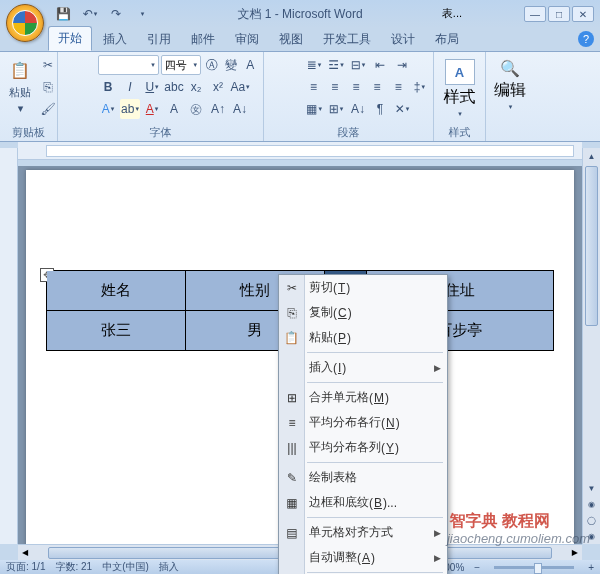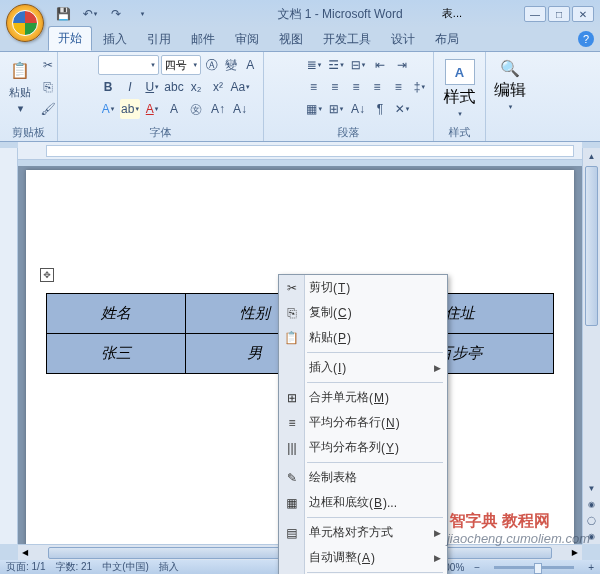--- a/index.html
+++ b/index.html
@@ -2,21 +2,21 @@
 <html><head>
 <meta charset="utf-8">
 <style>
 * { box-sizing: border-box; margin: 0; padding: 0; font-family: "Microsoft YaHei", "SimSun", sans-serif; }
 body { width: 600px; height: 574px; overflow: hidden; background: #c5d8ec; position: relative; }
 
 .titlebar { height: 28px; background: linear-gradient(#bcd4ee, #c5d8ec); display: flex; align-items: center; padding: 0 4px; position: relative; }
 .office-btn { width: 38px; height: 38px; border-radius: 50%; background: radial-gradient(#ffe9a8, #f7b433 60%, #ca6a18); border: 1px solid #8a5a1a; position: absolute; left: 6px; top: 4px; z-index: 10; box-shadow: 1px 1px 3px rgba(0,0,0,0.3); display:flex; align-items:center; justify-content:center; }
 .office-inner { width: 26px; height: 26px; background: conic-gradient(#d9453a 0 25%, #2a9b3e 25% 50%, #f2b90f 50% 75%, #3673c5 75% 100%); border-radius:50%; border:1px solid #fff; }
 .qat { margin-left: 50px; display: flex; gap: 6px; align-items: center; }
-.title-text { position:absolute; left:50%; transform:translateX(-50%); font-size:12px; color:#3b5478;margin-left:40px; }
+.title-text { position:absolute; left:50%; transform:translateX(-50%); font-size:12px; color:#3b5478; }
 .table-tools { position:absolute; right:130px; top:4px; font-size:11px; padding:2px 8px; }
 .win-ctrl { position:absolute; right:6px; display:flex; gap:2px; }
 .win-ctrl span { width:22px; height:16px; background:#e4eefb; border:1px solid #8ba8cc; border-radius:2px; font-size:10px; display:flex; align-items:center; justify-content:center; color:#3b5478; }
 
 .tabs-row { height:24px; background:#c5d8ec; display:flex; align-items:flex-end; padding-left:48px; gap:2px; border-bottom:1px solid #8ba8cc; position:relative; }
 .tab { padding:3px 9px 3px; font-size:12px; color:#3b5478; border-radius:3px 3px 0 0; cursor:pointer; }
 .tab.active { background:#f3f8fe; border:1px solid #8ba8cc; border-bottom:1px solid #f3f8fe; color:#2a5a9a; }
 .help-icon { position:absolute; right:6px; top:3px; width:16px; height:16px; border-radius:50%; background:#3d8ce8; color:#fff; font-size:11px; display:flex; align-items:center; justify-content:center; }
 
 .ribbon { height:90px; background:linear-gradient(#eaf2fb,#dbe8f7); border-bottom:1px solid #8ba8cc; display:flex; }
@@ -36,21 +36,21 @@
 
 .ruler-v { position:absolute; left:0; top:148px; bottom:30px; width:18px; background:#e6eef8; border-right:1px solid #b5cae2; }
 .ruler-h { height:18px; background:#e6eef8; border-bottom:1px solid #b5cae2; margin-left:18px; margin-right:18px; position:relative; }
 .ruler-h::after { content:""; position:absolute; left:28px; right:8px; top:3px; height:10px; background:#fff; border:1px solid #b5cae2; }
 
 .doc-area { position:absolute; left:18px; right:18px; top:166px; bottom:30px; background:#7f94ac; overflow:hidden; }
 .page { background:#fff; margin:4px 8px; min-height:430px; box-shadow:0 0 4px rgba(0,0,0,0.3); padding:40px 20px 20px; position:relative; }
 
 .selhandle { position:absolute; width:14px; height:14px; border:1px solid #555; background:#fff; left:14px; top:98px; display:flex; align-items:center; justify-content:center; font-size:9px; color:#555; }
 
-table.doc-table { width:100%; border-collapse:collapse; margin-top:83px;font-style:italic; }
+table.doc-table { width:100%; border-collapse:collapse; margin-top:60px; }
 table.doc-table td { border:1.5px solid #000; padding:10px 6px; text-align:center; font-size:15px; background:#9db6d8; color:#000; position:relative; }
 table.doc-table td.sel { background:#355a87; color:#e9f0f9; }
 
 .ctx-menu { position:absolute; left:278px; top:274px; width:170px; background:#f7f8fa; border:1px solid #8a9bad; box-shadow:2px 2px 5px rgba(0,0,0,0.3); z-index:100; font-size:12px; }
 .ctx-gutter { position:absolute; left:0; top:0; bottom:0; width:26px; background:#e3e9f2; border-right:1px solid #c4cfde; }
 .ctx-item { position:relative; padding:4px 6px 4px 30px; color:#333; display:flex; align-items:center; }
 .ctx-item .kbd { text-decoration:underline; margin-left:1px; margin-right:1px; }
 .ctx-sep { height:1px; background:#c4cfde; margin:2px 4px 2px 28px; }
 .ctx-ico { position:absolute; left:4px; width:18px; text-align:center; font-size:12px; }
 .ctx-arrow { position:absolute; right:6px; font-size:9px; color:#555; }

